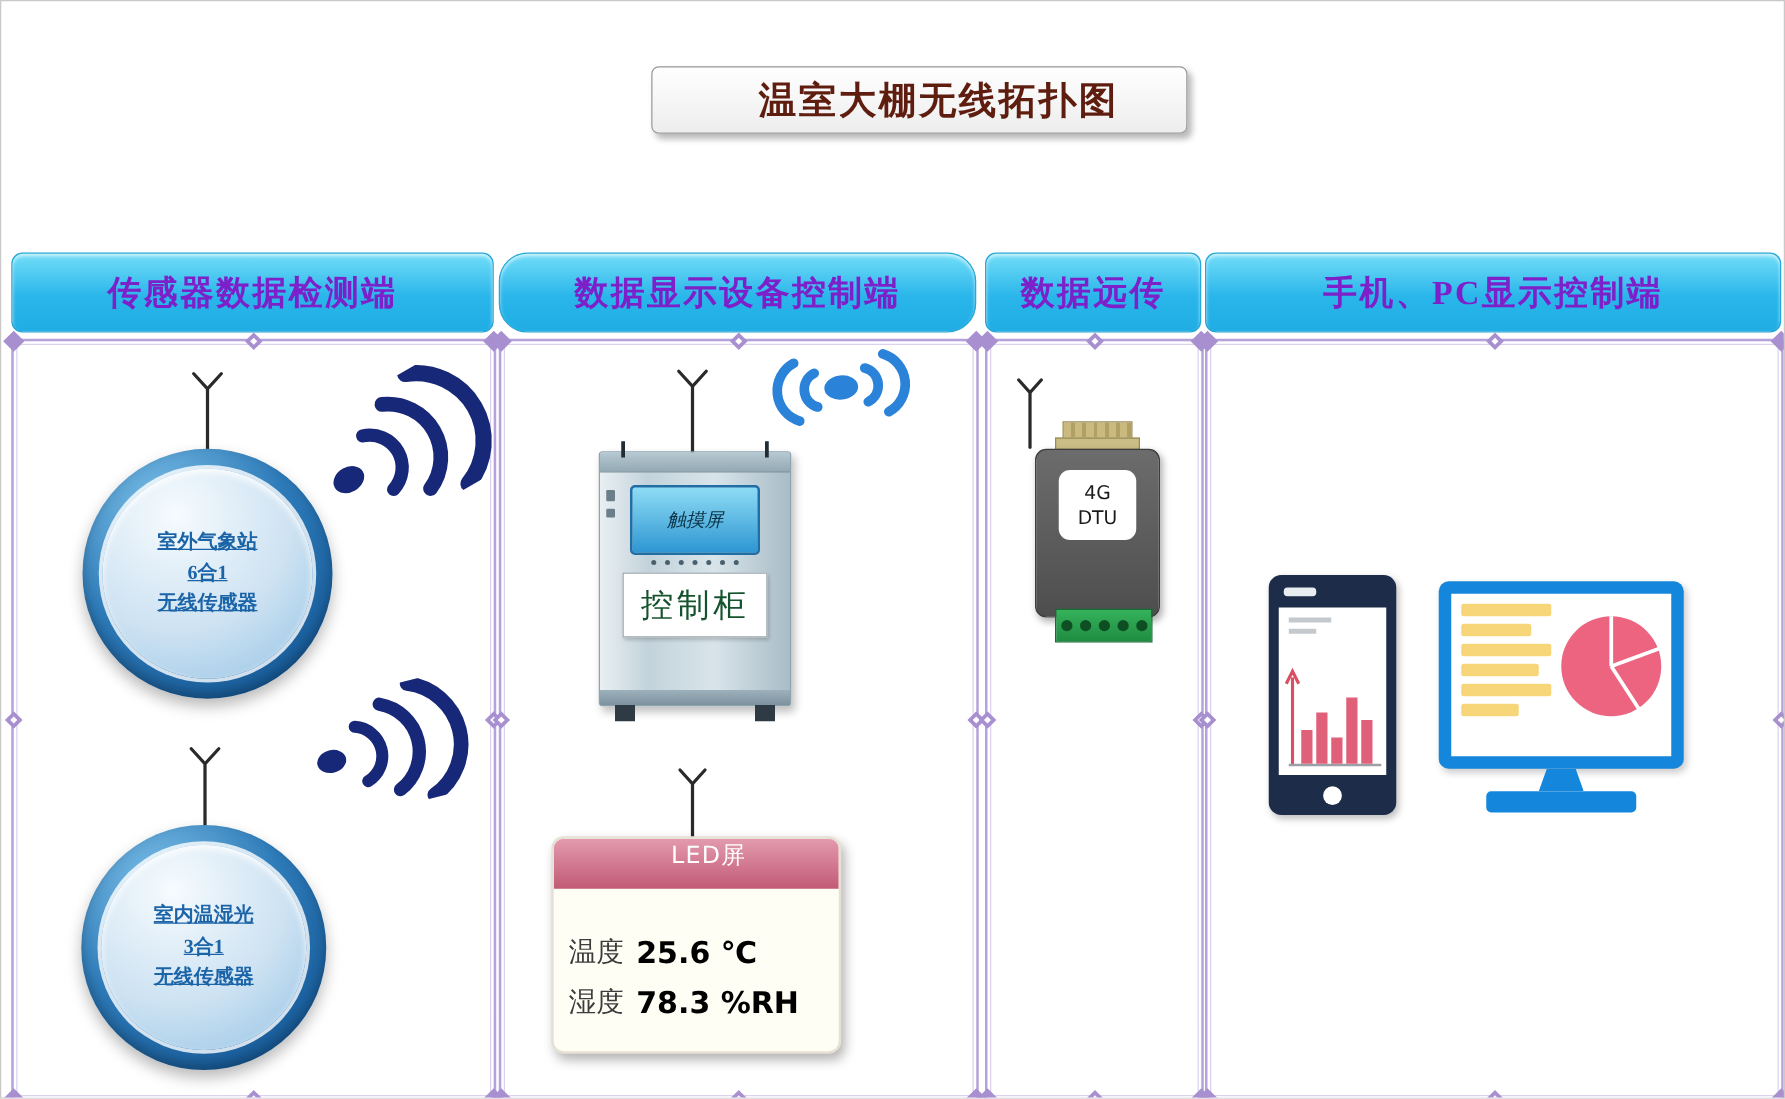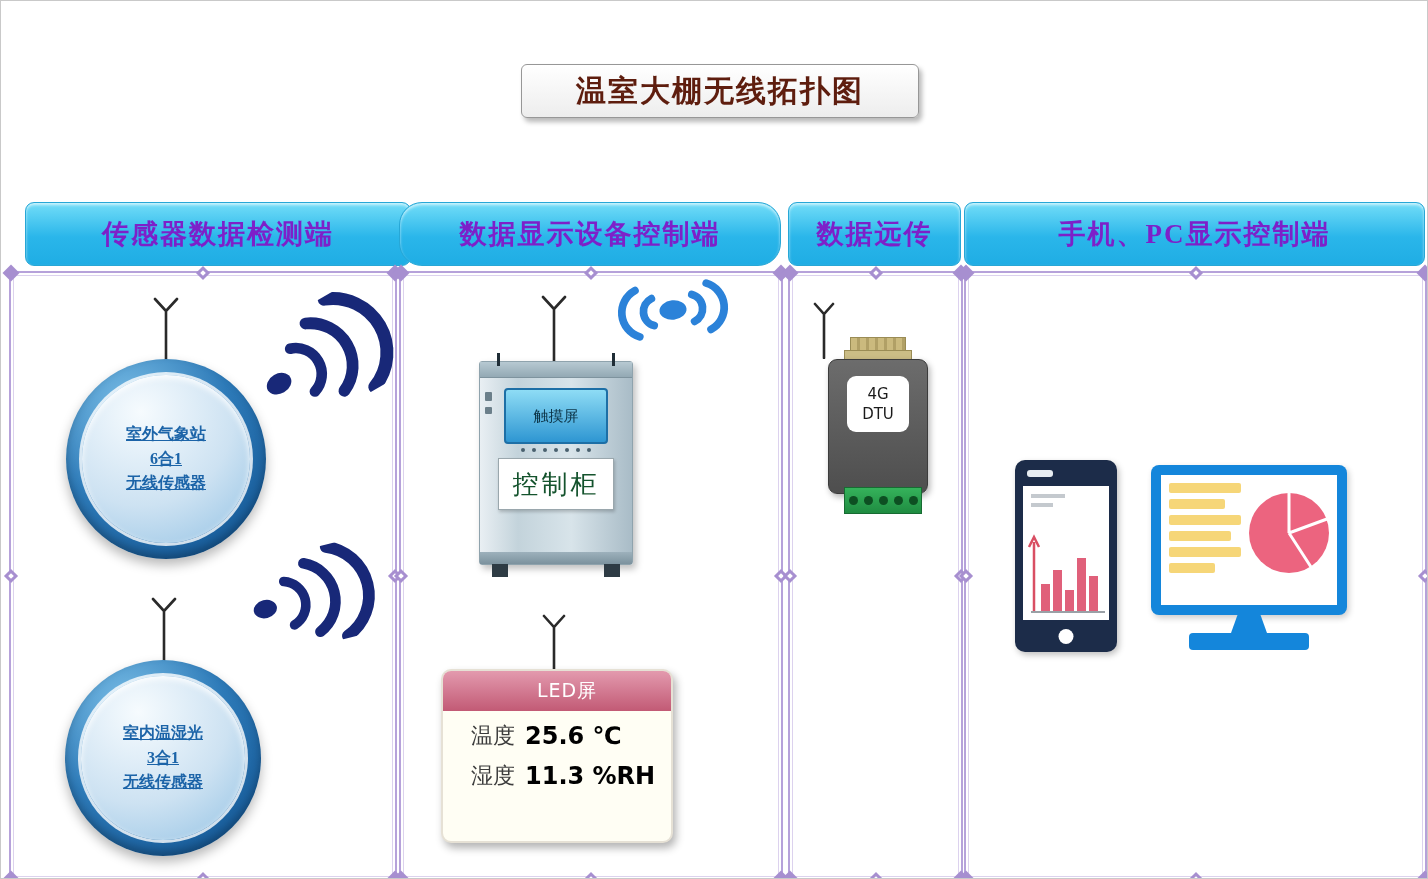--- a/index.html
+++ b/index.html
@@ -1,33 +1,33 @@
 <!DOCTYPE html>
 <html><head>
 <meta charset="utf-8">
 <style>
   html,body{margin:0;padding:0;background:#fff;}
   .page{position:relative;width:1428px;height:879px;background:#fff;border:1px solid #c9c9c9;
         font-family:"DejaVu Sans","Liberation Sans",sans-serif;overflow:hidden;box-sizing:border-box;}
 
   
-  .title-box{position:absolute;left:520px;top:63px;width:396px;height:52px;
+  .title-box{position:absolute;left:520px;top:52px;width:396px;height:52px;
     display:flex;align-items:center;justify-content:center;
     background:linear-gradient(180deg,#ffffff,#ededed);
     border:1px solid #979797;border-radius:6px;
-    box-shadow:3px 4px 5px rgba(0,0,0,.28);}
+    box-shadow:3px 4px 5px rgba(0,0,0,.28);padding-left:31px;}
   .title-box span{font:bold 30px "Liberation Serif","DejaVu Serif",serif;color:#5e1d0e;letter-spacing:2px;}
 
   
   .col-header{position:absolute;top:201px;height:62px;display:flex;align-items:center;justify-content:center;
     background:linear-gradient(180deg,#72ddf8,#2ab6ea 55%,#1fade4);
     border:1px solid #27a7d6;border-radius:9px;
     box-shadow:inset 0 2px 3px rgba(255,255,255,.65);}
   .col-header span{font:bold 27px "Liberation Serif","DejaVu Serif",serif;color:#7d20c9;letter-spacing:2px;}
-  .h1{left:8px;width:384px;margin-left:16px;}
+  .h1{left:8px;width:384px;}
   .h2{left:398px;width:380px;border-radius:23px;}
   .h3{left:787px;width:171px;}
   .h4{left:963px;width:459px;}
 
   
   .col-body{position:absolute;top:270px;height:606px;background:#fff;
     border:2px solid #b6a2da;border-radius:2px;
     box-shadow:inset 0 0 0 2px #fff, inset 0 0 0 3px #dcd2ee;}
   .b1{left:8px;width:384px;}
   .b2{left:398px;width:380px;}
@@ -63,40 +63,40 @@
   
   .cabinet{position:absolute;left:478px;top:360px;width:152px;height:202px;
     background:linear-gradient(90deg,#e9eff3,#c3d3db 25%,#d8e4ea 60%,#a9bcc7);
     border:1px solid #8fa3ad;border-radius:3px;box-shadow:3px 4px 7px rgba(0,0,0,.25);}
   .cab-top{position:absolute;top:0;left:0;right:0;height:15px;
     background:linear-gradient(180deg,#b7c9d2,#93a9b4);border-bottom:1px solid #7e939e;}
   .pin{position:absolute;top:-9px;width:3px;height:13px;background:#1f2d36;}
   .pin.l{left:17px;} .pin.r{right:17px;}
   .cab-screen{position:absolute;left:50%;transform:translateX(-50%);top:26px;width:100px;height:52px;
     background:linear-gradient(180deg,#8edcf5,#2e96d2);border:2px solid #1d6fa6;border-radius:4px;
-    display:flex;align-items:center;justify-content:center;font-size:15px;color:#0c3346;}
+    display:flex;align-items:center;justify-content:center;font-size:15px;color:#0c3346;font-style:italic;}
   .cab-btn{position:absolute;left:5px;width:7px;height:9px;background:#6b7f8a;border-radius:1px;}
   .cab-btn.b1x{top:30px;} .cab-btn.b2x{top:45px;height:7px;}
   .cab-dots{position:absolute;top:86px;left:50%;transform:translateX(-50%);display:flex;gap:7px;}
   .cab-dots i{width:4px;height:4px;border-radius:50%;background:#49606e;}
   .cab-label{position:absolute;left:50%;transform:translateX(-50%);top:96px;width:114px;height:50px;
     background:#fff;border:1px solid #9aa7ad;box-shadow:1px 2px 3px rgba(0,0,0,.2);
     display:flex;align-items:center;justify-content:center;
     font:26px "Liberation Serif","DejaVu Serif",serif;color:#14532d;letter-spacing:3px;}
   .cab-base{position:absolute;left:0;right:0;bottom:0;height:12px;
     background:linear-gradient(180deg,#9db1bc,#7c929e);}
   .cab-foot{position:absolute;bottom:-13px;width:16px;height:13px;background:#2e3b44;}
   .cab-foot.fl{left:12px;} .cab-foot.fr{right:12px;}
 
   
   .led{position:absolute;left:440px;top:668px;width:228px;height:170px;background:#fffef4;
     border:2px solid #e6e1d5;border-radius:10px;box-shadow:3px 5px 9px rgba(0,0,0,.3);overflow:hidden;}
   .led-header{height:40px;background:linear-gradient(180deg,#e39aae,#c25a75);
-    display:flex;align-items:center;justify-content:center;color:#fff;font-size:19px;letter-spacing:1px;padding-left:20px;}
-  .led-body{padding:5px 0 0 28px;}
+    display:flex;align-items:flex-start;justify-content:center;color:#fff;font-size:19px;letter-spacing:1px;padding-left:20px;}
+  .led-body{padding:5px 0 0 12px;margin-top:26px;}
   .led-row{height:40px;display:flex;align-items:center;gap:10px;}
   .led-label{font:22px "Liberation Serif","DejaVu Serif",serif;color:#3c3c3c;}
   .led-value{font-weight:bold;font-size:24px;color:#000;}
 
   
   .dtu-cap1{position:absolute;left:849px;top:336px;width:54px;height:12px;
     background:repeating-linear-gradient(90deg,#cbba7e 0 6px,#b1a066 6px 9px);border:1px solid #9a8c55;}
   .dtu-cap2{position:absolute;left:843px;top:349px;width:66px;height:8px;background:#cbbd86;border:1px solid #9a8c55;}
   .dtu-body{position:absolute;left:827px;top:358px;width:98px;height:133px;
     background:linear-gradient(180deg,#6c6c6c,#4e4e4e);border:1px solid #3c3c3c;border-radius:9px;
@@ -275,21 +275,21 @@
     <div class="led-header">
       <span>LED屏</span>
     </div>
     <div class="led-body">
       <div class="led-row">
         <span class="led-label">温度</span>
         <span class="led-value">25.6 ℃</span>
       </div>
       <div class="led-row">
         <span class="led-label">湿度</span>
-        <span class="led-value">11.3 %RH</span>
+        <span class="led-value">78.3 %RH</span>
       </div>
     </div>
   </div>
 
   <svg class="antenna" style="left:806px;top:300px;width:34px;height:58px;" viewBox="0 0 34 58">
     <path d="M17 57 V13 M8 3 L17 13 L26 3"></path>
   </svg>
   <div class="dtu-cap1"></div>
   <div class="dtu-cap2"></div>
   <div class="dtu-body">

